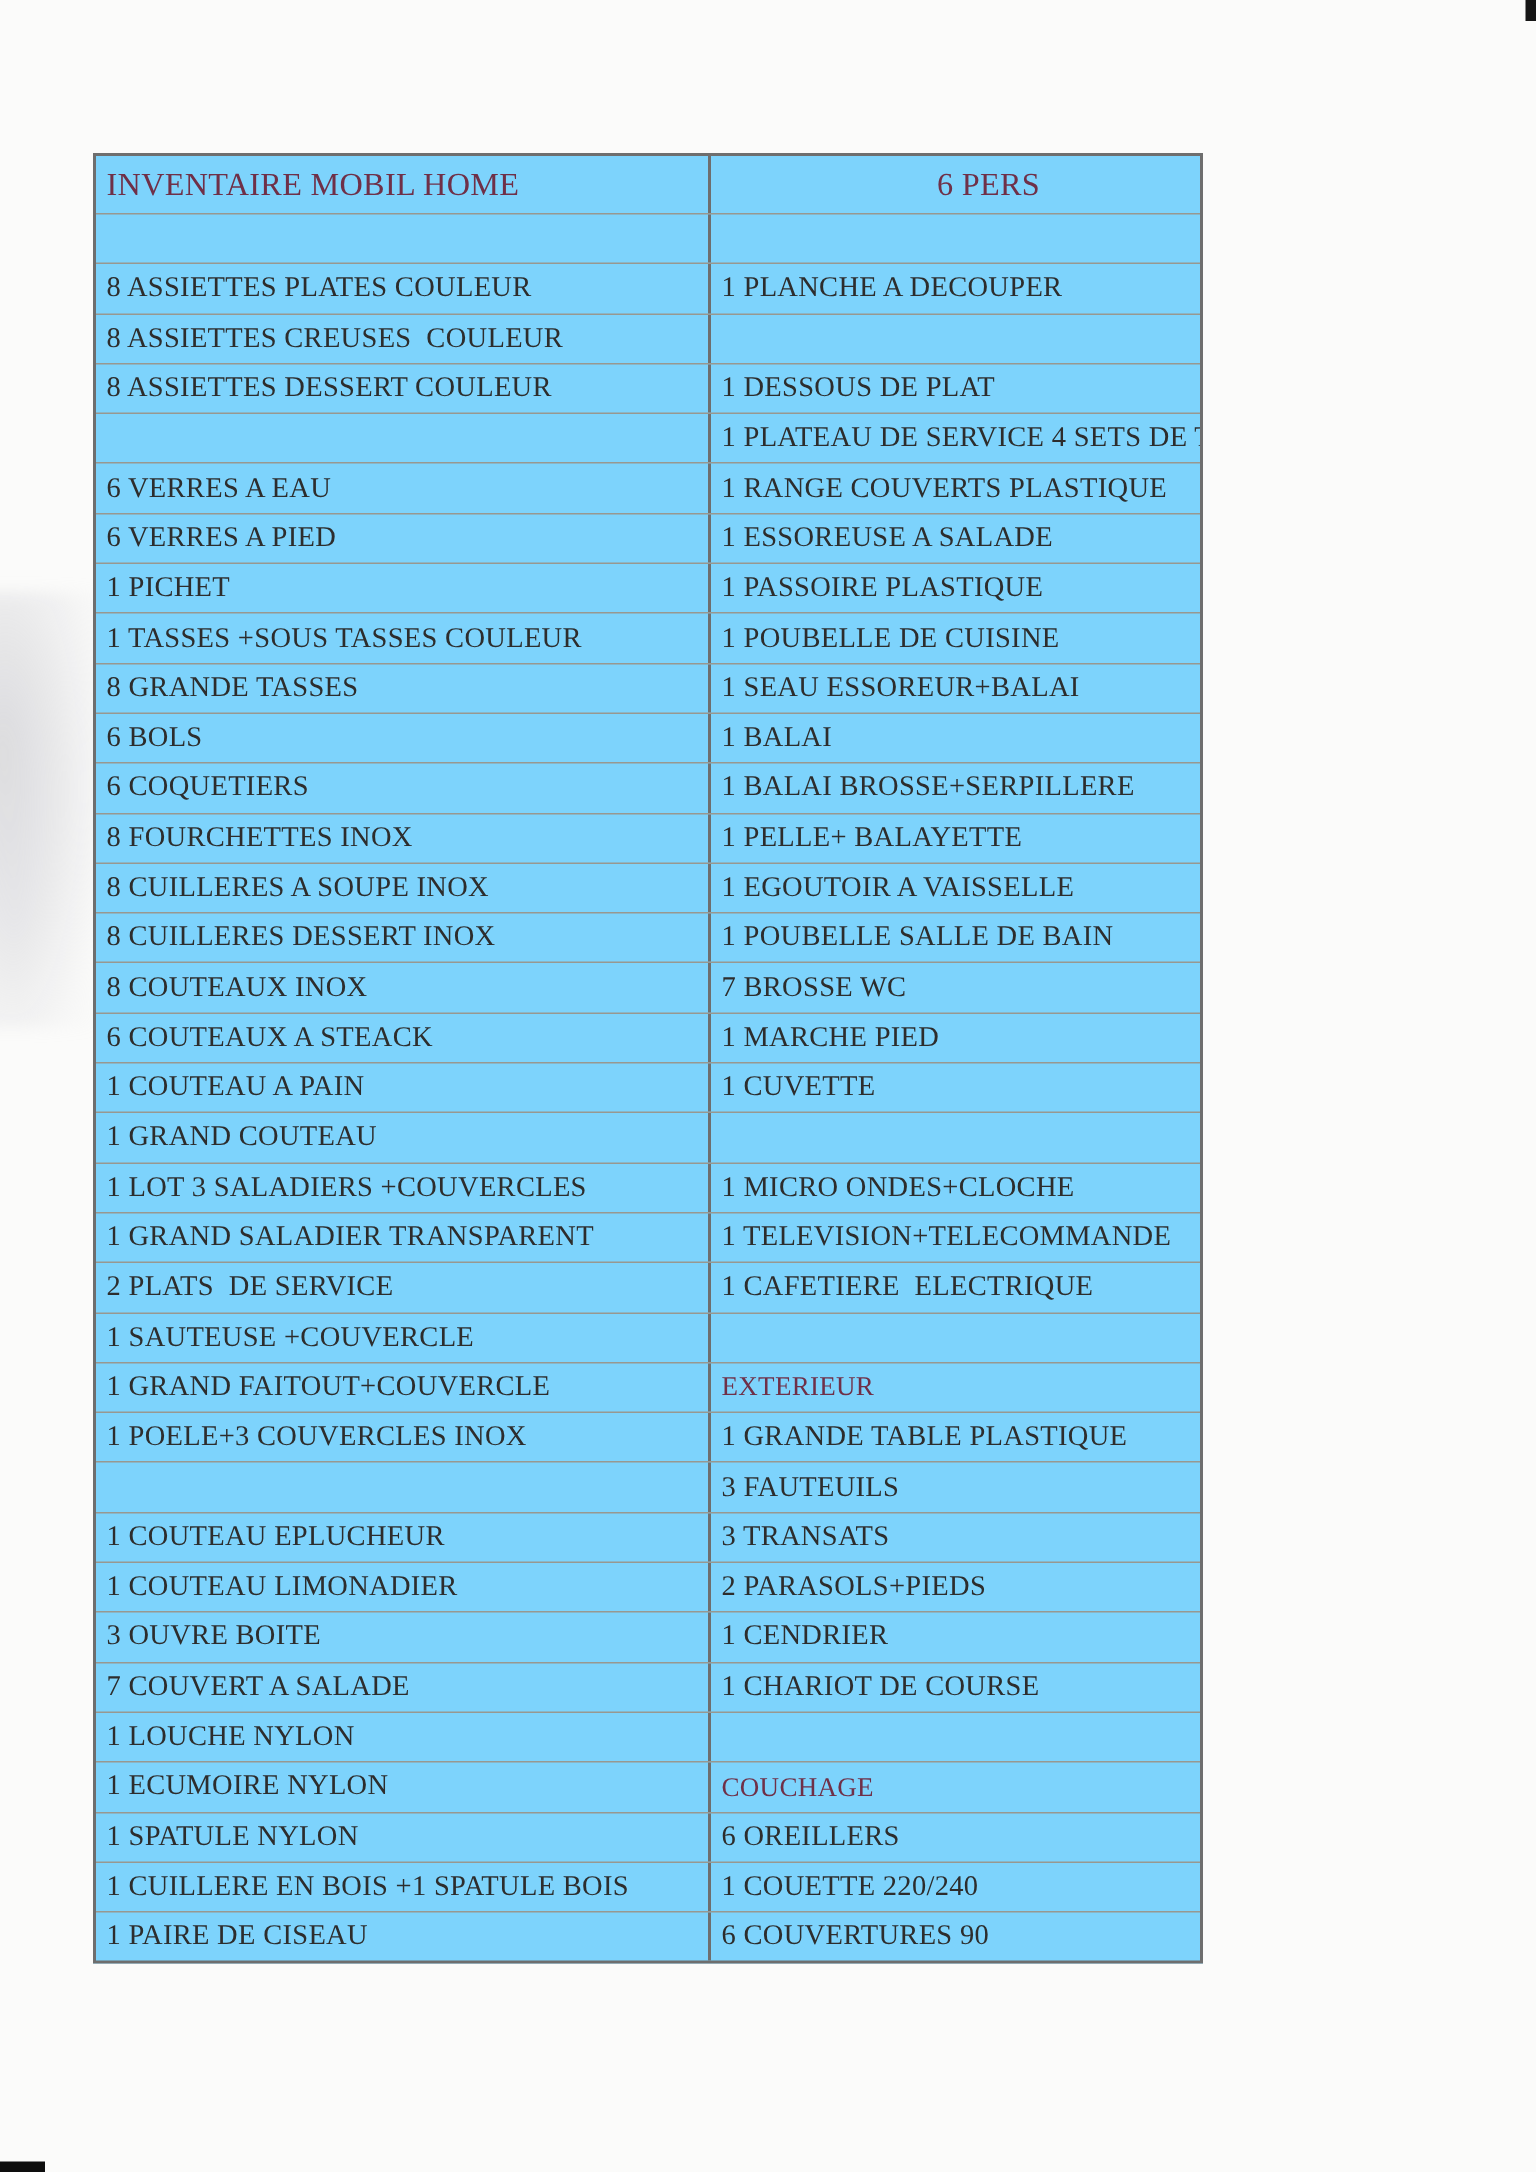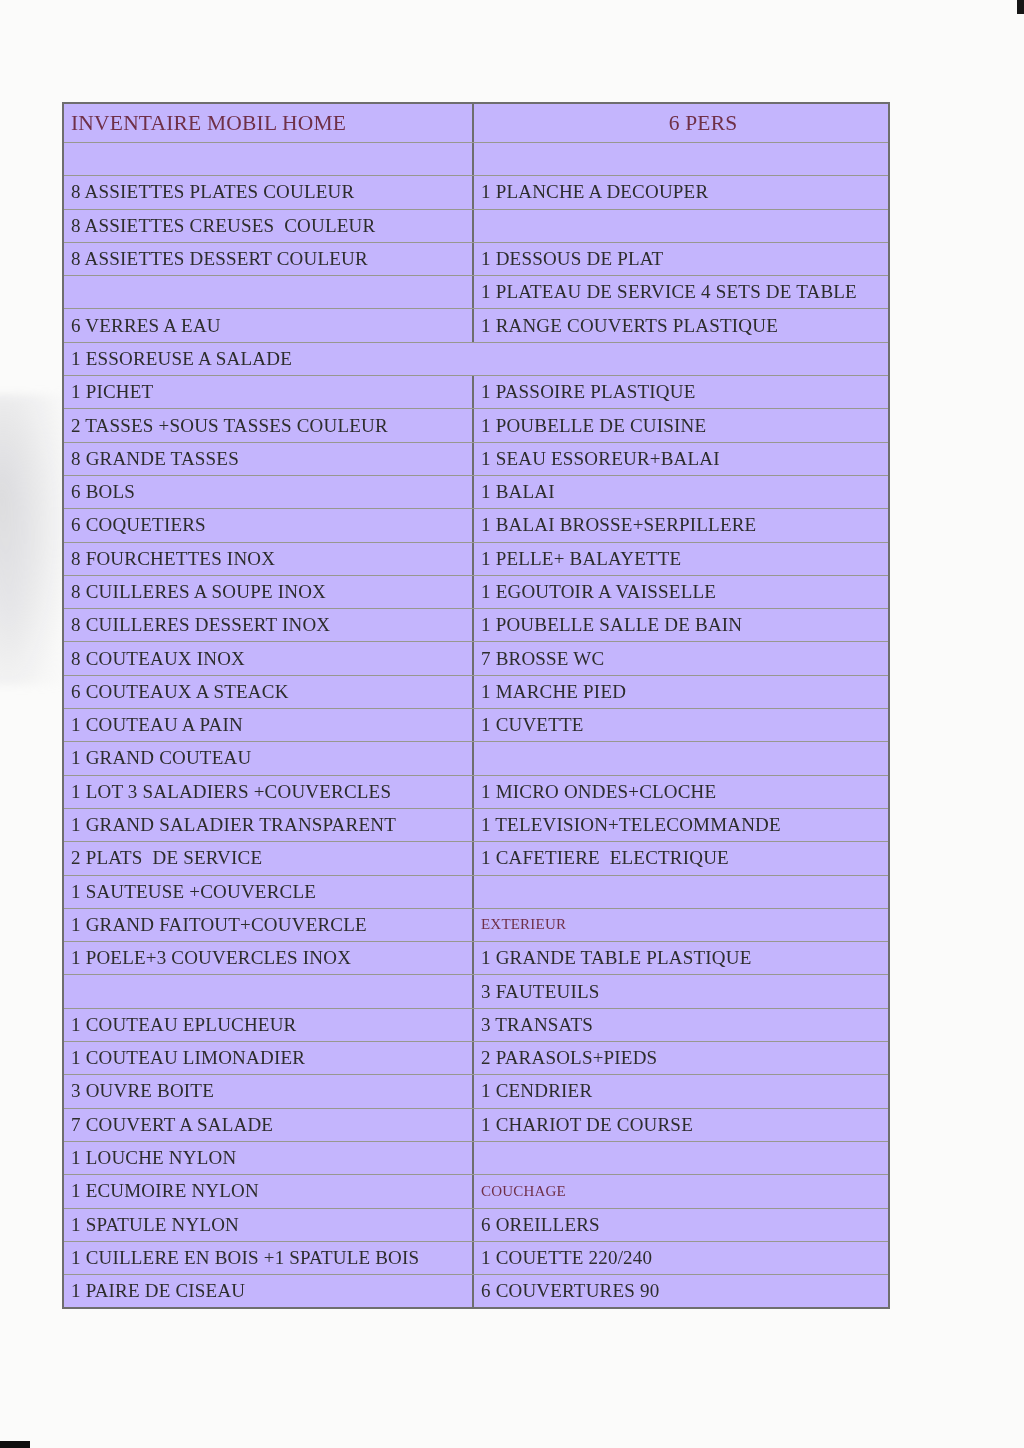--- a/index.html
+++ b/index.html
@@ -41,24 +41,24 @@
     top: 1441px;
     width: 30px;
     height: 7px;
     background: #0e0e0e;
   }
   
   .inv-table {
     position: absolute;
     left: 62px;
     top: 102px;
-    width: 828px;
+    width: 740px;
     border: 2px solid #6e6e6e;
     box-sizing: border-box;
-    background: #c4b5fd;
+    background: #7dd3fc;
   }
   .row {
     display: flex;
     height: 33.3px;
     box-sizing: border-box;
     border-top: 1px solid #989890;
   }
   .row.header-row {
     height: 38px;
     border-top: none;
@@ -85,21 +85,21 @@
     font-size: 21.5px;
     color: #6f3048;
   }
   .header-row .cell.right {
     justify-content: center;
     padding-left: 0;
     margin-left: 48px;
   }
   .cell.section {
     color: #6f3048;
-    font-size: 15px;
+    font-size: 18px;
   }
 </style>
 </head>
 <body>
 
 <div class="smudge"></div>
 <div class="mark-top-right"></div>
 <div class="mark-bottom-left"></div>
 
 <div class="inv-table">
@@ -125,28 +125,29 @@
       </div>
       <div class="row">
         <div class="cell left"></div>
         <div class="cell right">1 PLATEAU DE SERVICE 4 SETS DE TABLE</div>
       </div>
       <div class="row">
         <div class="cell left">6 VERRES A EAU</div>
         <div class="cell right">1 RANGE COUVERTS PLASTIQUE</div>
       </div>
       <div class="row">
+        <div class="cell left">6 VERRES A PIED</div>
         <div class="cell right">1 ESSOREUSE A SALADE</div>
       </div>
       <div class="row">
         <div class="cell left">1 PICHET</div>
         <div class="cell right">1 PASSOIRE PLASTIQUE</div>
       </div>
       <div class="row">
-        <div class="cell left">2 TASSES +SOUS TASSES COULEUR</div>
+        <div class="cell left">1 TASSES +SOUS TASSES COULEUR</div>
         <div class="cell right">1 POUBELLE DE CUISINE</div>
       </div>
       <div class="row">
         <div class="cell left">8 GRANDE TASSES</div>
         <div class="cell right">1 SEAU ESSOREUR+BALAI</div>
       </div>
       <div class="row">
         <div class="cell left">6 BOLS</div>
         <div class="cell right">1 BALAI</div>
       </div>

